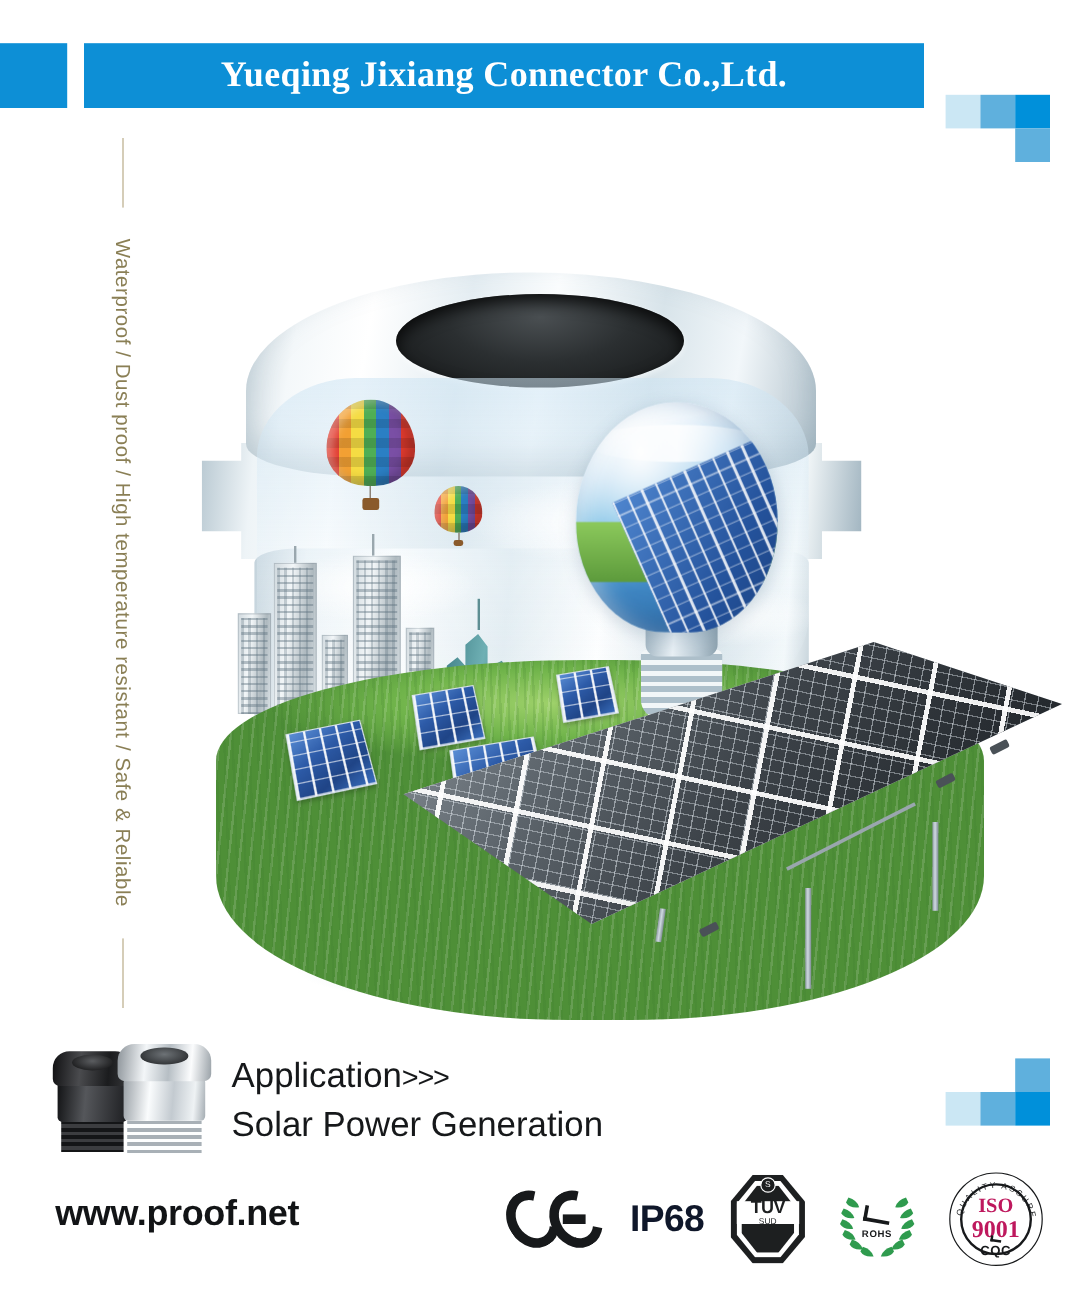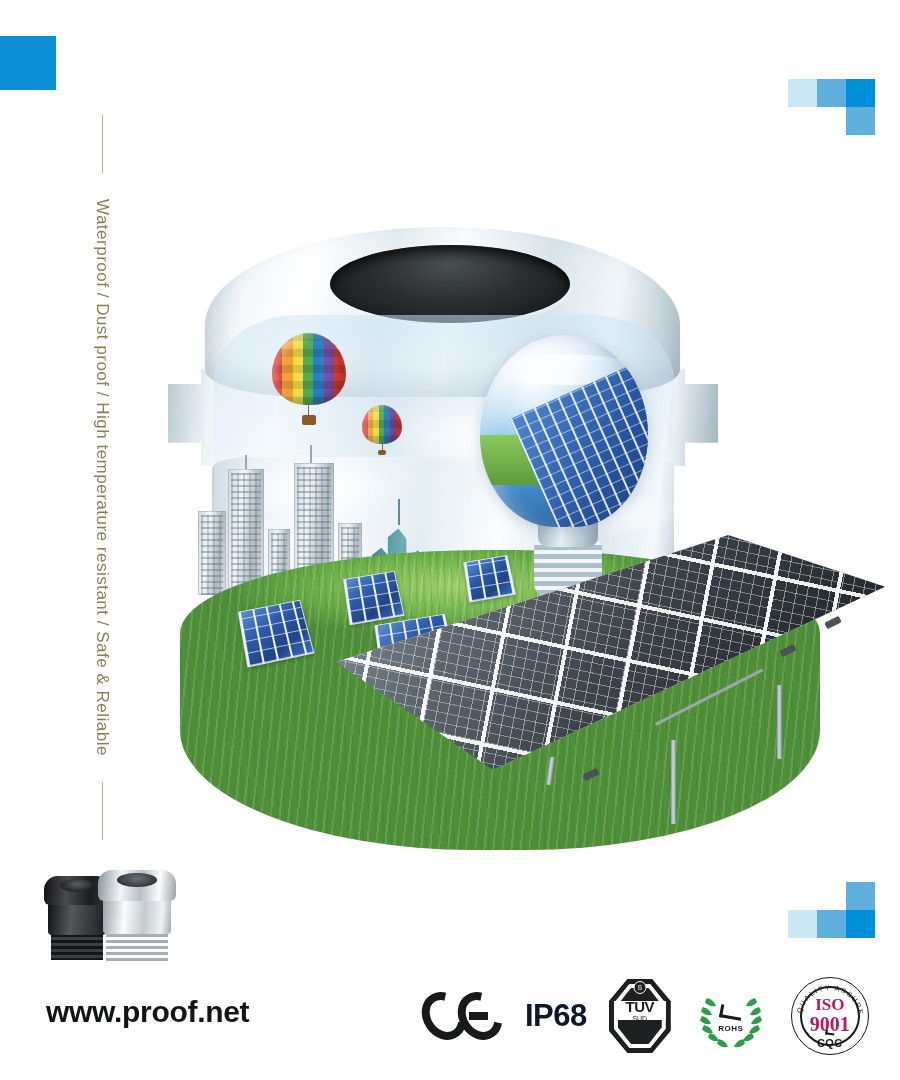--- a/index.html
+++ b/index.html
@@ -484,20 +484,23 @@
     border-left:2px solid #17191b; border-bottom:2px solid #17191b;
   }
   .iso .arc { position:absolute; inset:0; }
 </style>
 </head>
 <body>
 
 <div id="page">
 
   <div class="hdr-left-block"></div>
+  <div class="hdr-bar">
+    <span class="hdr-title">Yueqing Jixiang Connector Co.,Ltd.</span>
+  </div>
 
   <div class="deco deco-tr">
     <span class="sq s1"></span>
     <span class="sq s2"></span>
     <span class="sq s3"></span>
     <span class="sq s4"></span>
   </div>
 
 
   <div class="vstrip">
@@ -586,20 +589,26 @@
       <div class="gl-hole"></div>
     </div>
     <div class="gl-chrome">
       <div class="gl-thr"></div>
       <div class="gl-body"></div>
       <div class="gl-cap"></div>
       <div class="gl-hole"></div>
     </div>
   </div>
 
+  <div class="app-text">
+    <div class="app-line-1">
+      <span>Application</span><span class="chev">&gt;&gt;&gt;</span>
+    </div>
+    <div class="app-line-2">Solar Power Generation</div>
+  </div>
 
   <div class="site-url">www.proof.net</div>
 
   <div class="certs">
 
     <div class="ce-mark">
       <span class="c"></span>
       <span class="e"></span>
       <span class="ebar"></span>
     </div>

